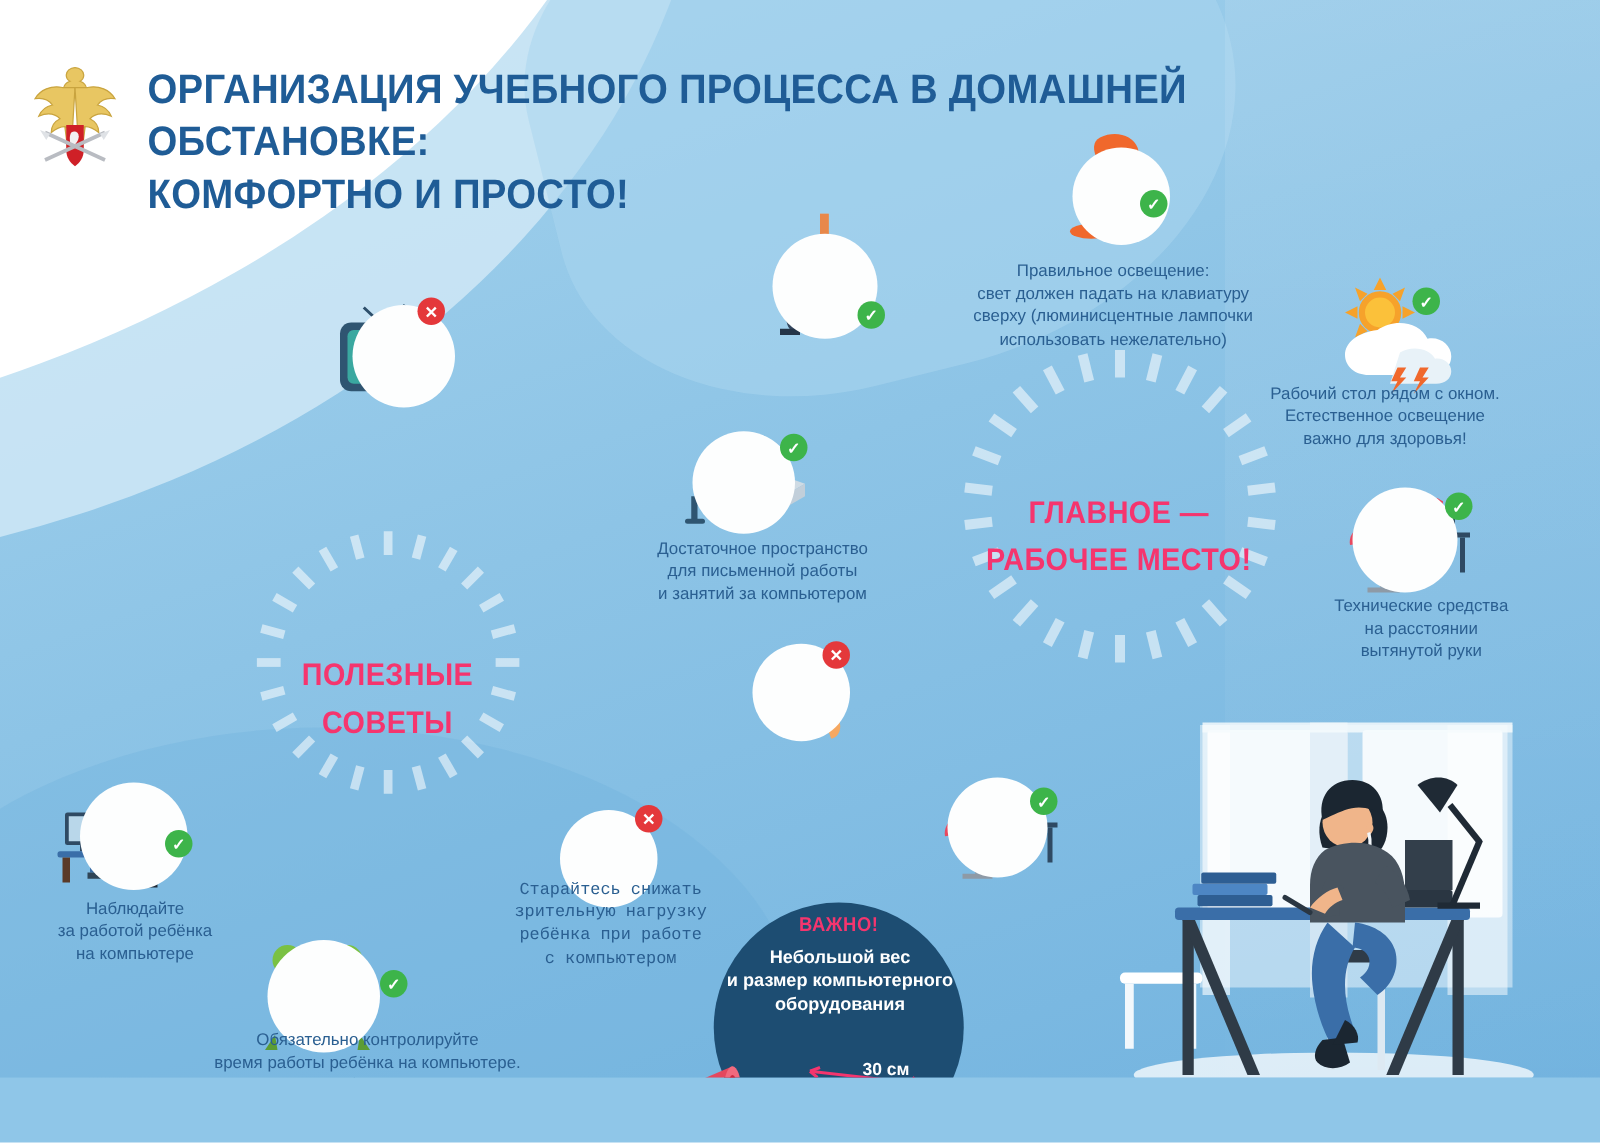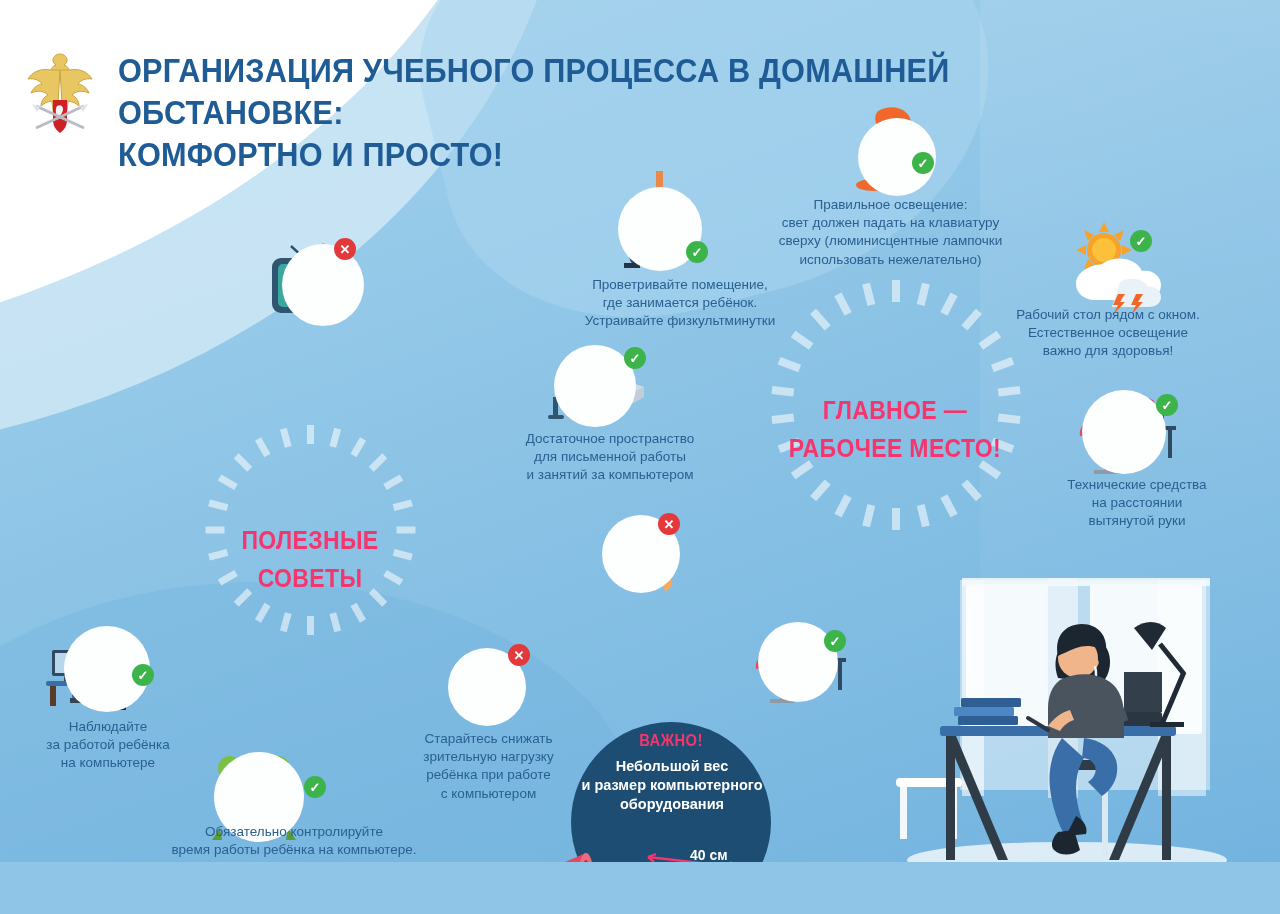--- a/index.html
+++ b/index.html
@@ -330,37 +330,34 @@
       <path d="M41 48c10 0 17 7 20 15 3 8 2 18-3 26l-8-4c4-7 5-14 3-19-2-5-7-9-13-9z" fill="#34475e"></path>
       <path d="M36 58c-5 6-7 15-5 23l9-2c-1-6 0-12 3-16z" fill="#e45a7a"></path>
       <path d="M30 86c-2 6 0 12 5 15l5-7c-2-2-3-5-2-8z" fill="#34475e"></path>
       <path d="M57 84c4 4 6 10 5 16l-9-1c0-4-1-7-3-10z" fill="#34475e"></path>
       <path d="M24 98h16v5H24z" fill="#253548"></path>
       <path d="M50 98h16v5H50z" fill="#253548"></path>
       <path d="M44 48c7-3 13-3 18 0l-2 8c-5-3-10-3-15-1z" fill="#e45a7a"></path>
     </svg>
     <div class="badge ok" style="left:86px; top:76px;">✓</div>
   </div>
-  <div class="cap" style="left:540px; top:276px; width:280px;">
-    Проветривайте помещение,<br>где занимается ребёнок.<br>Устраивайте физкультминутки
-  </div>
 
   <div class="medal" style="left:836px; top:92px; width:120px; height:110px;">
     <div class="disc" style="left:22px; top:26px; width:78px; height:78px;"></div>
     <svg viewBox="0 0 120 110" width="120" height="110">
       <path d="M37 92 L42 36" stroke="#1f2b38" stroke-width="5" fill="none" stroke-linecap="round"></path>
       <ellipse cx="37" cy="93" rx="17" ry="6" fill="#f0682c"></ellipse>
       <rect x="30" y="84" width="14" height="9" fill="#f0682c"></rect>
       <path d="M44 18c12-6 26-2 30 8 3 8-3 15-12 19l-20-9c-4-8-4-15 2-18z" fill="#f0682c"></path>
       <ellipse cx="64" cy="42" rx="16" ry="11" transform="rotate(-24 64 42)" fill="#f6c22a"></ellipse>
       <ellipse cx="62" cy="40" rx="7" ry="4.6" transform="rotate(-24 62 40)" fill="#fff"></ellipse>
     </svg>
     <div class="badge ok" style="left:76px; top:60px;">✓</div>
   </div>
-  <div class="cap" style="left:738px; top:196px; width:305px;">
+  <div class="cap" style="left:738px; top:208px; width:305px;">
     Правильное освещение:<br>свет должен падать на клавиатуру<br>сверху (люминисцентные лампочки<br>использовать нежелательно)
   </div>
 
   <div class="medal" style="left:1060px; top:216px; width:130px; height:100px;">
     <svg viewBox="0 0 130 100" width="130" height="100">
       <g fill="#f6a22b">
         <circle cx="44" cy="34" r="17"></circle>
         <path d="M44 6l5 10h-10zM44 62l5-10h-10zM16 34l10 5v-10zM72 34l-10 5v-10zM24 14l10 5-6 6zM64 14l-10 5 6 6zM24 54l10-5-6-6zM64 54l-10-5 6-6z"></path>
       </g>
       <circle cx="44" cy="34" r="12" fill="#fbc13a"></circle>
@@ -539,30 +536,30 @@
       </g>
       <g stroke="#2f4a63" stroke-width="2.4" fill="none" stroke-linecap="round">
         <path d="M16 30c5-4 12-5 18-2"></path>
         <path d="M76 30c-5-4-12-5-18-2"></path>
       </g>
       <path d="M14 58c4 4 4 9 0 11-4-2-4-7 0-11z" fill="#5ab7e8"></path>
       <path d="M78 58c4 4 4 9 0 11-4-2-4-7 0-11z" fill="#5ab7e8"></path>
     </svg>
     <div class="badge no" style="left:68px; top:6px;">✕</div>
   </div>
-  <div class="cap" style="left:396px; top:730px; width:185px;">
+  <div class="cap" style="left:396px; top:704px; width:185px;font-family:Liberation Mono, monospace;">
     Старайтесь снижать<br>зрительную нагрузку<br>ребёнка при работе<br>с компьютером
   </div>
 
   <div id="important-circle"></div>
   <div id="important-label">ВАЖНО!</div>
   <div id="important-text">
     Небольшой вес<br>и размер компьютерного<br>оборудования
   </div>
-  <div class="dim-label" id="dim-width">40 см</div>
+  <div class="dim-label" id="dim-width">30 см</div>
   <div class="dim-label" id="dim-weight">1,8 кг</div>
 
   <div style="position:absolute; left:546px; top:845px; width:70px; height:60px; z-index:9;">
     <svg viewBox="0 0 70 60" width="70" height="60">
       <path d="M12 20 L40 8 L40 48 L12 36z" fill="#e4485f"></path>
       <path d="M12 20 L4 22 L4 34 L12 36z" fill="#3d8ec9"></path>
       <ellipse cx="40" cy="28" rx="7" ry="20" fill="#f06a7e"></ellipse>
       <ellipse cx="40" cy="28" rx="4" ry="13" fill="#c9273f"></ellipse>
       <circle cx="18" cy="27" r="6" fill="#ffffff"></circle>
       <path d="M6 36 L2 46" stroke="#3d8ec9" stroke-width="4" stroke-linecap="round"></path>

